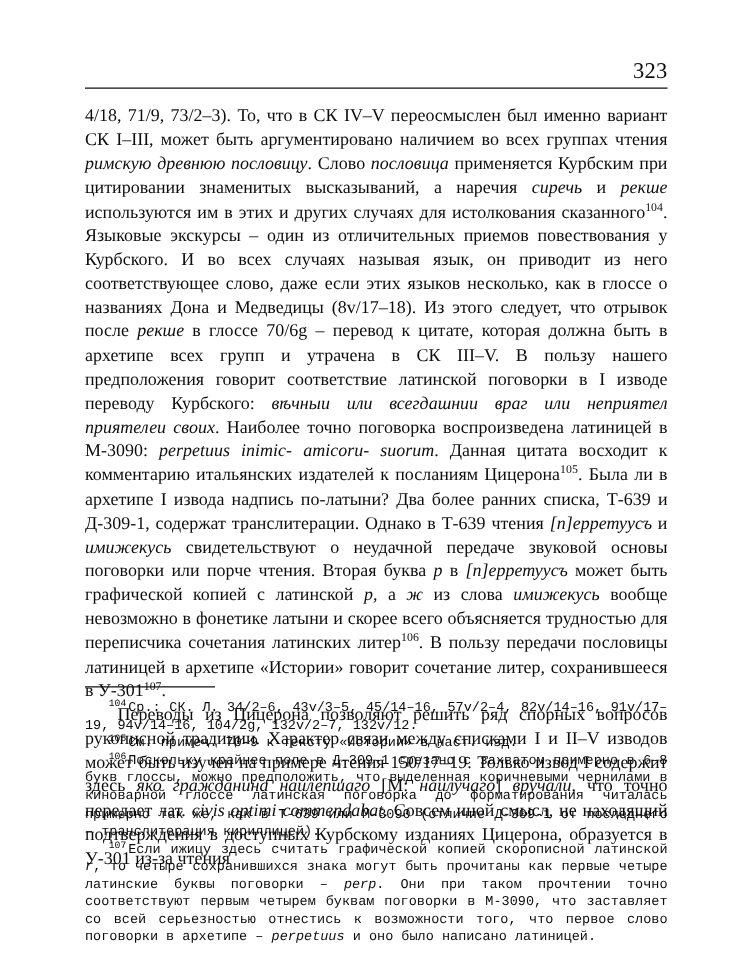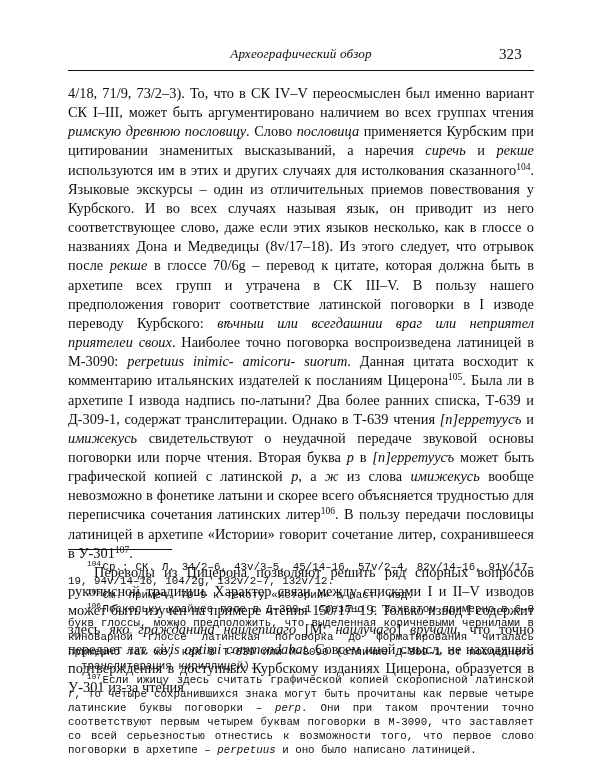--- a/index.html
+++ b/index.html
@@ -36,23 +36,23 @@
     left: 0;
     right: 0;
     top: 0;
     text-align: center;
     font-style: italic;
     font-size: 13.2px;
     letter-spacing: 0.15px;
   }
   .header-folio {
     position: absolute;
-    right: 12px;
+    right: 0;
     top: 0;
-    font-size: 15px;
+    font-size: 18px;
     letter-spacing: 0.2px;
   }
   .header-rule {
     position: absolute;
     left: 68px;
     top: 70px;
     width: 466px;
     height: 1.3px;
     background: #111;
   }
@@ -112,21 +112,20 @@
     vertical-align: 0.52em;
     margin-right: 1.6px;
   }
 </style>
 </head>
 <body>
 
 <div class="page">
 
   <div class="header">
-    <div class="header-title">Археографический обзор</div>
     <div class="header-folio">323</div>
   </div>
   <div class="header-rule"></div>
 
   <div class="body-block">
     <div id="paragraphs">
         <p class="para"><span>4/18, 71/9, 73/2–3). То, что в СК IV–V переосмыслен был именно вариант СК I–III, может быть аргументировано наличием во всех группах чтения </span><span class="it">римскую древнюю пословицу</span><span>. Слово </span><span class="it">пословица</span><span> применяется Курбским при цитировании знаменитых высказываний, а наречия </span><span class="it">сиречь</span><span> и </span><span class="it">рекше</span><span> используются им в этих и других случаях для истолкования сказанного</span><sup>104</sup><span>. Языковые экскурсы – один из отличительных приемов повествования у Курбского. И во всех случаях называя язык, он приводит из него соответствующее слово, даже если этих языков несколько, как в глоссе о названиях Дона и Медведицы (8v/17–18). Из этого следует, что отрывок после </span><span class="it">рекше</span><span> в глоссе 70/6g – перевод к цитате, которая должна быть в архетипе всех групп и утрачена в СК III–V. В пользу нашего предположения говорит соответствие латинской поговорки в I изводе переводу Курбского: </span><span class="it">вѣчныи или всегдашнии враг или неприятел приятелеи своих</span><span>. Наиболее точно поговорка воспроизведена латиницей в М-3090: </span><span class="it">perpetuus inimic- amicoru- suorum</span><span>. Данная цитата восходит к комментарию итальянских издателей к посланиям Цицерона</span><sup>105</sup><span>. Была ли в архетипе I извода надпись по-латыни? Два более ранних списка, Т-639 и Д-309-1, содержат транслитерации. Однако в Т-639 чтения </span><span class="it">[п]ерретуусъ</span><span> и </span><span class="it">имижекусь</span><span> свидетельствуют о неудачной передаче звуковой основы поговорки или порче чтения. Вторая буква </span><span class="it">р</span><span> в </span><span class="it">[п]ерретуусъ</span><span> может быть графической копией с латинской </span><span class="it">р</span><span>, а </span><span class="it">ж</span><span> из слова </span><span class="it">имижекусь</span><span> вообще невозможно в фонетике латыни и скорее всего объясняется трудностью для переписчика сочетания латинских литер</span><sup>106</sup><span>. В пользу передачи пословицы латиницей в архетипе «Истории» говорит сочетание литер, сохранившееся в У-301</span><sup>107</sup><span>.</span></p>
         <p class="para indent"><span>Переводы из Цицерона позволяют решить ряд спорных вопросов рукописной традиции. Характер связи между списками I и II–V изводов может быть изучен на примере чтения 150/17–19. Только извод I содержит здесь </span><span class="it">яко гражданина наилепшаго</span><span> [М: </span><span class="it">наилучаго</span><span>] </span><span class="it">вручали</span><span>, что точно передает лат. </span><span class="it">civis optimi commendabat</span><span>. Совсем иной смысл, не находящий подтверждения в доступных Курбскому изданиях Цицерона, образуется в У-301 из-за чтения</span></p>
       </div>
   </div>

